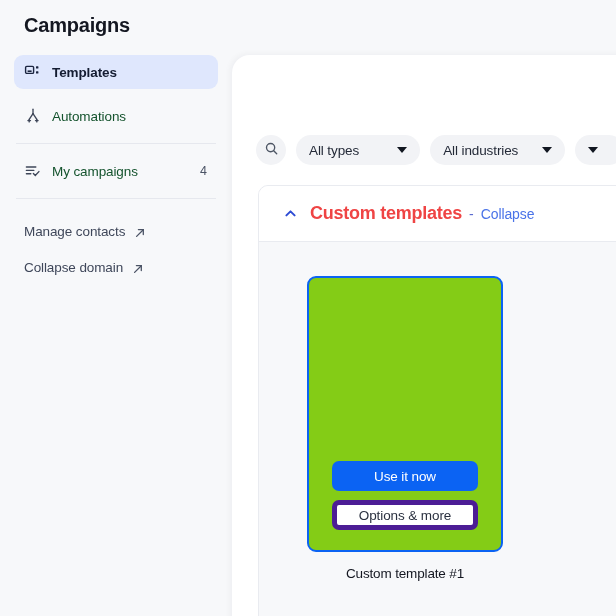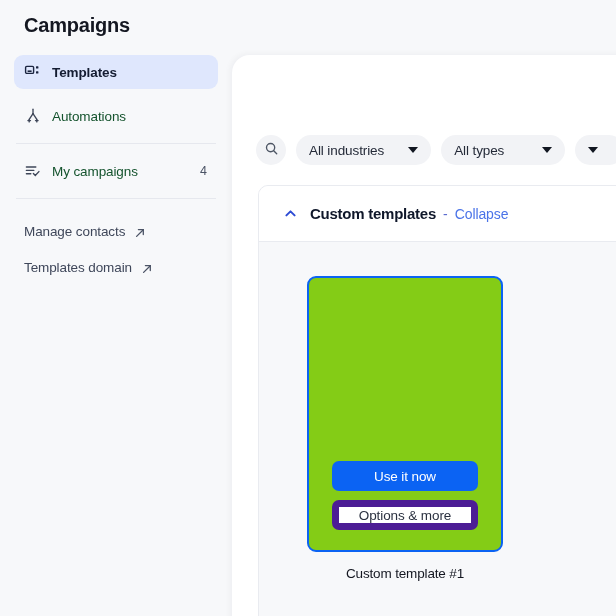--- a/index.html
+++ b/index.html
@@ -199,23 +199,23 @@
     padding-left: 24px;
   }
   .chev-up {
     width: 15px; height: 15px;
     margin-right: 12px;
     color: #2d4bd4;
     display: flex; align-items: center; justify-content: center;
     cursor: pointer;
   }
   .section-title {
-    font-size: 15px;
+    font-size: 18px;
     font-weight: 700;
-    color: #0f172a;
+    color: #ef4444;
     letter-spacing: -0.25px;
   }
   .section-dash {
     margin: 0 7px;
     font-size: 14px;
     color: #5b6ccf;
   }
   .collapse-link {
     font-size: 14px;
     color: #4a73e8;
@@ -254,21 +254,21 @@
     font-family: "Liberation Sans", sans-serif;
     font-size: 13.5px;
     letter-spacing: -0.1px;
     cursor: pointer;
     margin-bottom: 9px;
   }
   .btn-secondary {
     display: block;
     width: 100%;
     height: 30px;
-    border: 7px solid #4c1d95;
+    border: 5px solid #4c1d95;
     border-radius: 7px;
     background: #ffffff;
     color: #2b3140;
     font-family: "Liberation Sans", sans-serif;
     font-size: 13.5px;
     letter-spacing: -0.1px;
     cursor: pointer;
   }
   .tpl-name {
     margin-top: 14px;
@@ -334,21 +334,21 @@
       <span class="label">Manage contacts</span>
       <span class="ext">
         <svg width="12" height="12" viewBox="0 0 12 12" fill="none" stroke="currentColor" stroke-width="1.3" stroke-linecap="round">
           <path d="M2.6 9.4 9.3 2.7"></path>
           <path d="M4.4 2.6h4.9v4.9"></path>
         </svg>
       </span>
     </a>
 
     <a class="nav-link">
-      <span class="label">Templates domain</span>
+      <span class="label">Collapse domain</span>
       <span class="ext">
         <svg width="12" height="12" viewBox="0 0 12 12" fill="none" stroke="currentColor" stroke-width="1.3" stroke-linecap="round">
           <path d="M2.6 9.4 9.3 2.7"></path>
           <path d="M4.4 2.6h4.9v4.9"></path>
         </svg>
       </span>
     </a>
 
   </nav>
 
@@ -358,27 +358,27 @@
 
       <div class="search-btn">
         <span>
           <svg width="15" height="15" viewBox="0 0 15 15" fill="none" stroke="currentColor" stroke-width="1.35" stroke-linecap="round">
             <circle cx="6.6" cy="6.6" r="4.1"></circle>
             <path d="M9.7 9.7l3 3"></path>
           </svg>
         </span>
       </div>
 
+      <div class="pill types">
+        <span class="ptext">All types</span>
+        <span class="caret"></span>
+      </div>
+
       <div class="pill industries">
         <span class="ptext">All industries</span>
-        <span class="caret"></span>
-      </div>
-
-      <div class="pill types">
-        <span class="ptext">All types</span>
         <span class="caret"></span>
       </div>
 
       <div class="pill third">
         <span class="ptext"></span>
         <span class="caret"></span>
       </div>
 
     </div>
 

